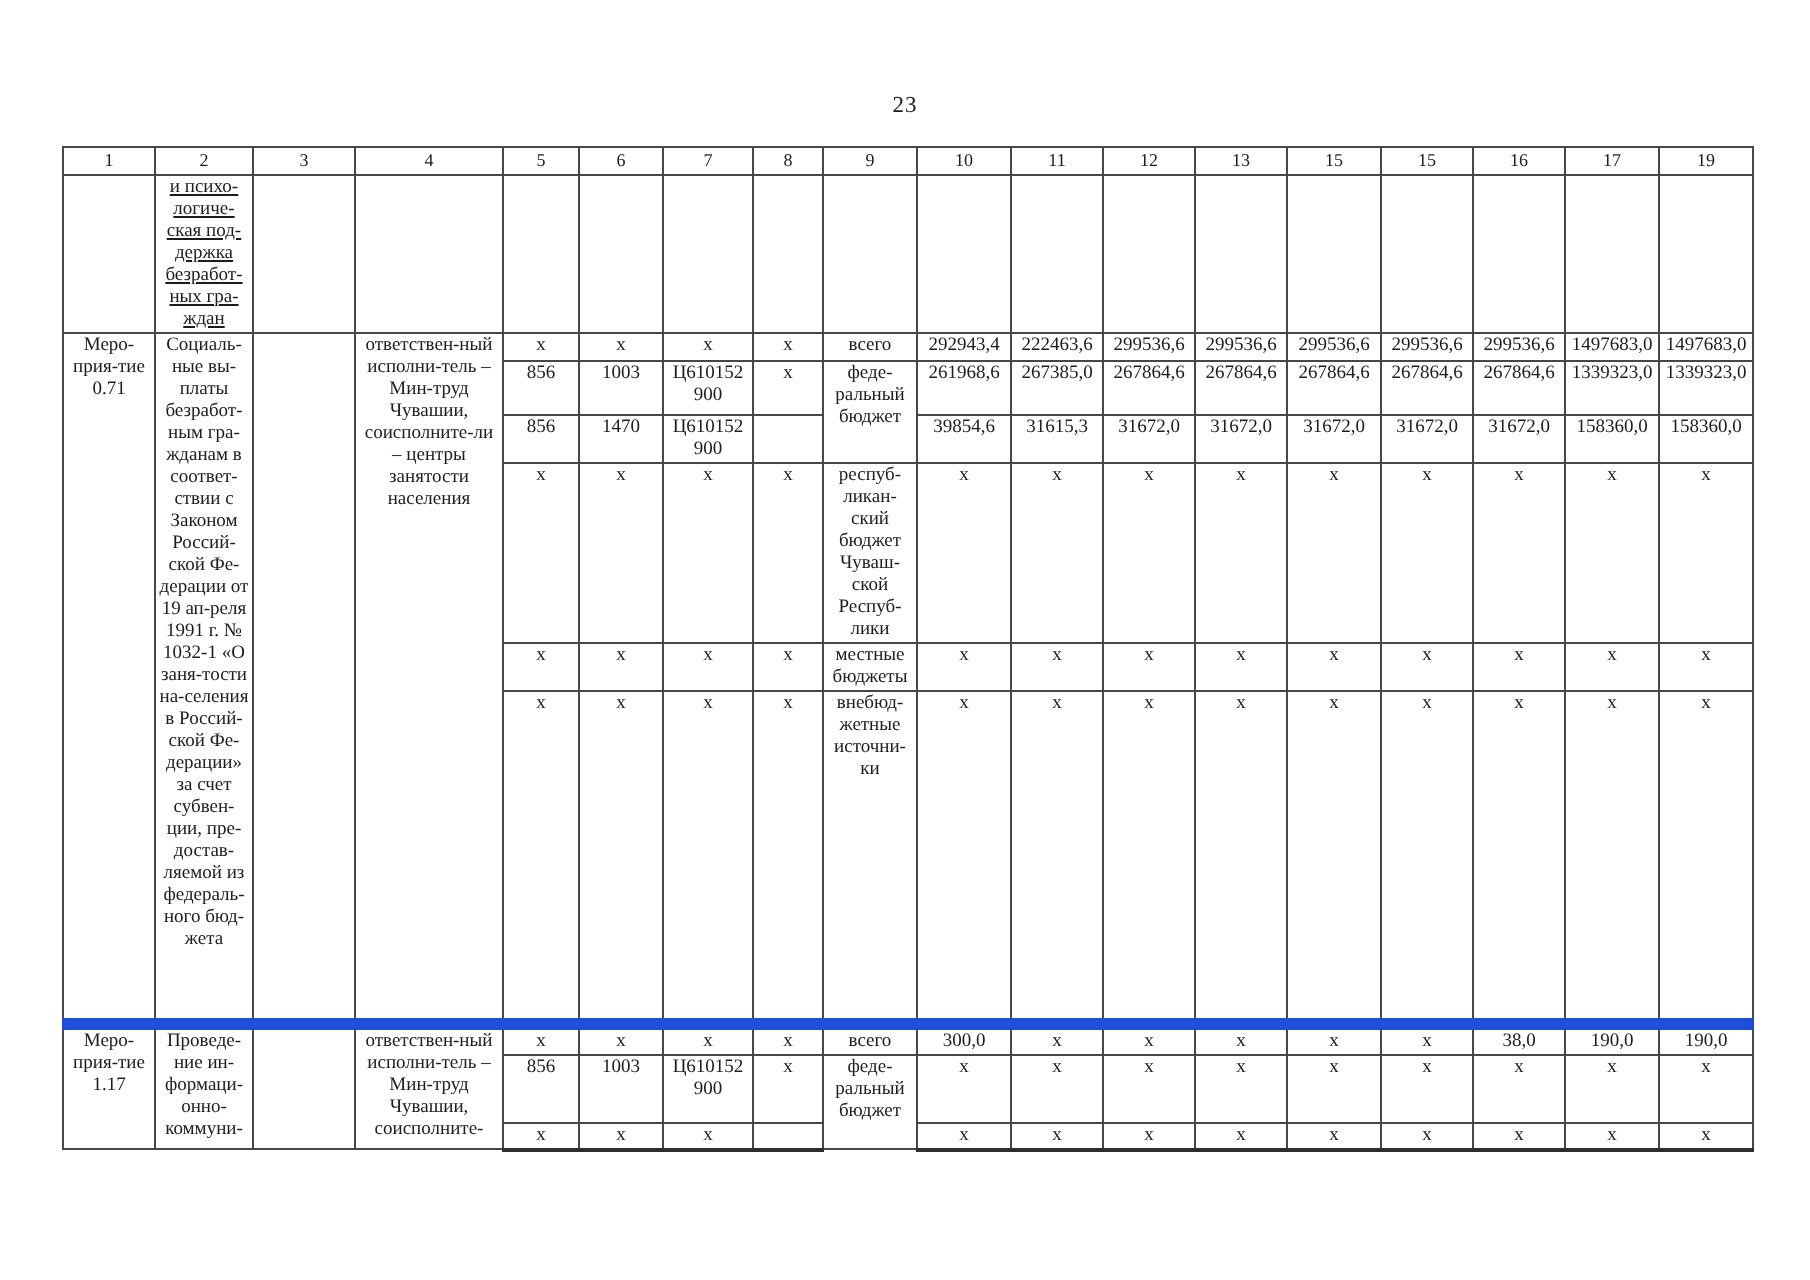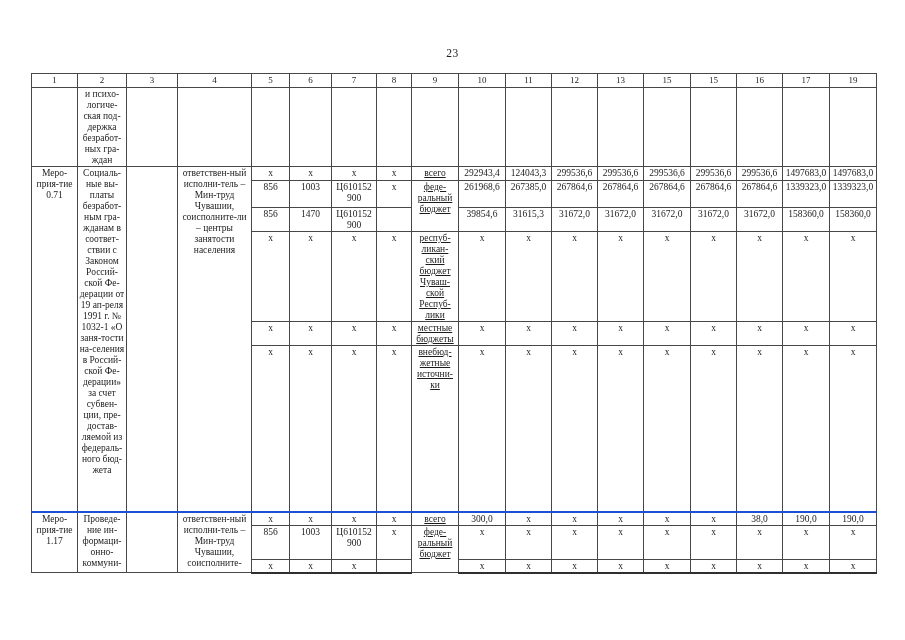--- a/index.html
+++ b/index.html
@@ -39,35 +39,35 @@
     padding: 1px 1px 0 1px;
     overflow: hidden;
     word-wrap: break-word;
   }
   table.budget tbody tr:first-child td {
     font-size: 9px;
     padding: 0;
     line-height: 12px;
   }
   td.justify { text-align: justify; padding: 0 2px; }
-  td.left    { text-align: left;    padding: 0 2px; text-decoration: underline; }
+  td.left    { text-align: left;    padding: 0 2px; }
   
   tbody tr:nth-child(1)  { height: 14px; }
-  tbody tr:nth-child(2)  { height: 79px; }
+  tbody tr:nth-child(2)  { height: 79px; text-decoration: underline; }
   tbody tr:nth-child(3)  { height: 14px; }
   tbody tr:nth-child(4)  { height: 27px; }
   tbody tr:nth-child(5)  { height: 23px; }
   tbody tr:nth-child(6)  { height: 88px; }
   tbody tr:nth-child(7)  { height: 22px; }
   tbody tr:nth-child(8)  { height: 166px; }
   tbody tr:nth-child(9)  { height: 13px; }
   tbody tr:nth-child(10) { height: 34px; }
   tbody tr:nth-child(11) { height: 13px; }
   
-  tbody tr:nth-child(9) td { border-top: 2px solid #1d4ed8; }
+  tbody tr:nth-child(9) td { border-top: 6px solid #1d4ed8; }
   tbody tr:last-child  td { border-bottom: 2px solid #2f2f2f; }
 </style>
 </head>
 <body>
 
 <div class="page">
   <div class="page-number">23</div>
   <table class="budget">
     <colgroup>
       <col style="width:46px">
@@ -134,21 +134,21 @@
           <td rowspan="6" class="justify">Меро-прия-тие 0.71</td>
           <td rowspan="6" class="justify">Социаль-ные вы-платы безработ-ным гра-жданам в соответ-ствии с Законом Россий-ской Фе-дерации от 19 ап-реля 1991 г. № 1032-1 «О заня-тости на-селения в Россий-ской Фе-дерации» за счет субвен-ции, пре-достав-ляемой из федераль-ного бюд-жета</td>
           <td rowspan="6"></td>
           <td rowspan="6" class="justify">ответствен-ный исполни-тель – Мин-труд Чувашии, соисполните-ли – центры занятости населения</td>
           <td>х</td>
           <td>х</td>
           <td>х</td>
           <td>х</td>
           <td class="left">всего</td>
           <td>292943,4</td>
-          <td>124043,3</td>
+          <td>222463,6</td>
           <td>299536,6</td>
           <td>299536,6</td>
           <td>299536,6</td>
           <td>299536,6</td>
           <td>299536,6</td>
           <td>1497683,0</td>
           <td>1497683,0</td>
         </tr>
         <tr>
           <td>856</td>

